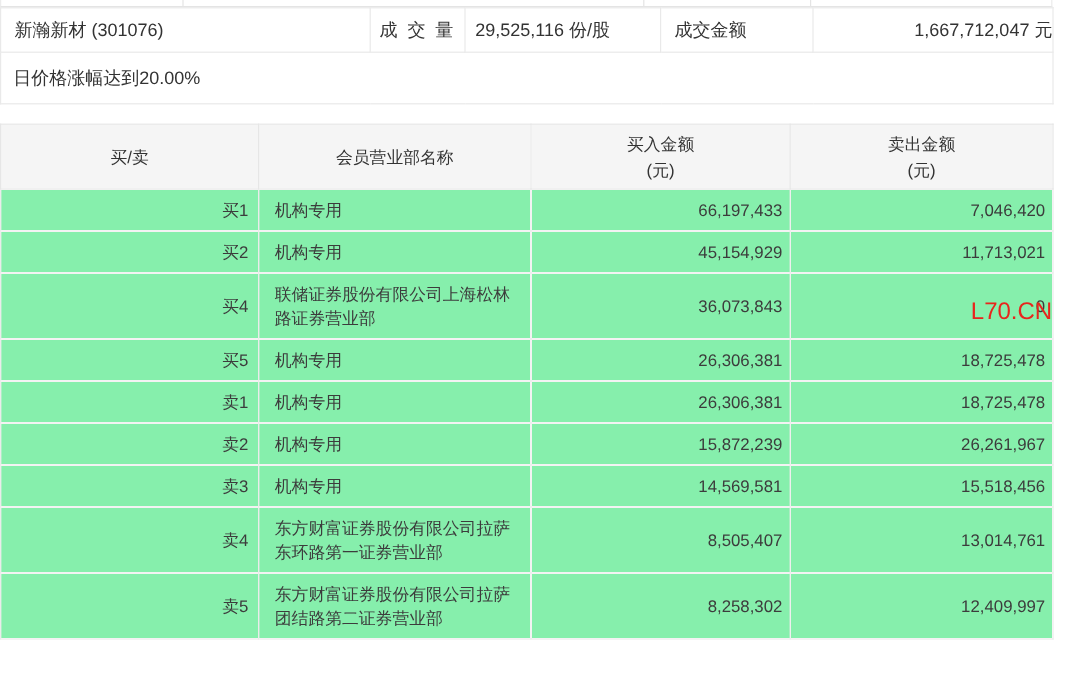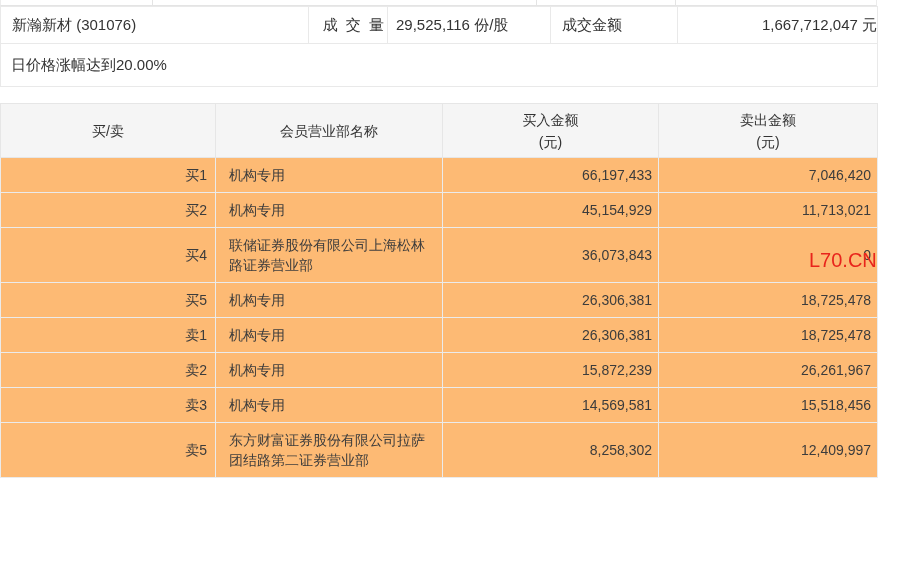--- a/index.html
+++ b/index.html
@@ -14,36 +14,36 @@
 
   
   #summary{top:0;}
   .sliver{display:flex;height:5px;border-bottom:1px solid #e4e4e4;
           border-left:1px solid #ececec;border-right:1px solid #ececec;}
   .sliver>div{border-right:1px solid #e4e4e4;height:100%;box-sizing:border-box;}
   #summary table td{border:1px solid #e9e9e9;font-size:15px;color:#333;}
   #summary .row-main td{height:37px;}
   #summary .row-note td{height:43px;}
   .cell-stock{padding-left:11px;text-align:left;}
-  .cell-vol-label{text-align:right;letter-spacing:2px;}
+  .cell-vol-label{text-align:center;letter-spacing:2px;}
   .cell-vol-value{padding-left:8px;text-align:left;}
   .cell-amt-label{padding-left:11px;text-align:left;}
   .cell-amt-value{text-align:right;padding-right:0;}
   .cell-note{padding-left:10px;text-align:left;}
 
   
   #rank{top:103px;}
   #rank table th{
     background:#f5f5f5;height:54px;text-align:center;vertical-align:middle;
     font-size:14px;color:#333;border:1px solid #e6e6e6;line-height:22px;
   }
   #rank table td{
     border:1px solid #ebebeb;font-size:14px;color:#3c3c3c;
     line-height:20px;padding-top:7px;padding-bottom:7px;
-    height:34px;vertical-align:middle;background:#fdba74;
+    height:34px;vertical-align:middle;background:#86efac;
   }
   td.c-side{text-align:right;padding-right:8px;}
   td.c-branch{text-align:left;padding-left:13px;padding-right:8px;}
   td.c-buy{text-align:right;padding-right:6px;}
   td.c-sell{text-align:right;padding-right:6px;}
 
   
   #wm{
     position:absolute;left:809px;top:245px;z-index:5;
     font-size:20px;line-height:30px;letter-spacing:0px;
@@ -136,20 +136,26 @@
           <td class="c-buy">15,872,239</td>
           <td class="c-sell">26,261,967</td>
         </tr>
         <tr>
           <td class="c-side">卖3</td>
           <td class="c-branch">机构专用</td>
           <td class="c-buy">14,569,581</td>
           <td class="c-sell">15,518,456</td>
         </tr>
         <tr>
+          <td class="c-side">卖4</td>
+          <td class="c-branch">东方财富证券股份有限公司拉萨东环路第一证券营业部</td>
+          <td class="c-buy">8,505,407</td>
+          <td class="c-sell">13,014,761</td>
+        </tr>
+        <tr>
           <td class="c-side">卖5</td>
           <td class="c-branch">东方财富证券股份有限公司拉萨团结路第二证券营业部</td>
           <td class="c-buy">8,258,302</td>
           <td class="c-sell">12,409,997</td>
         </tr>
       </tbody>
   </table>
 </div>
 
 <div id="wm" style="color: rgb(232, 37, 28);">L70.CN</div>

